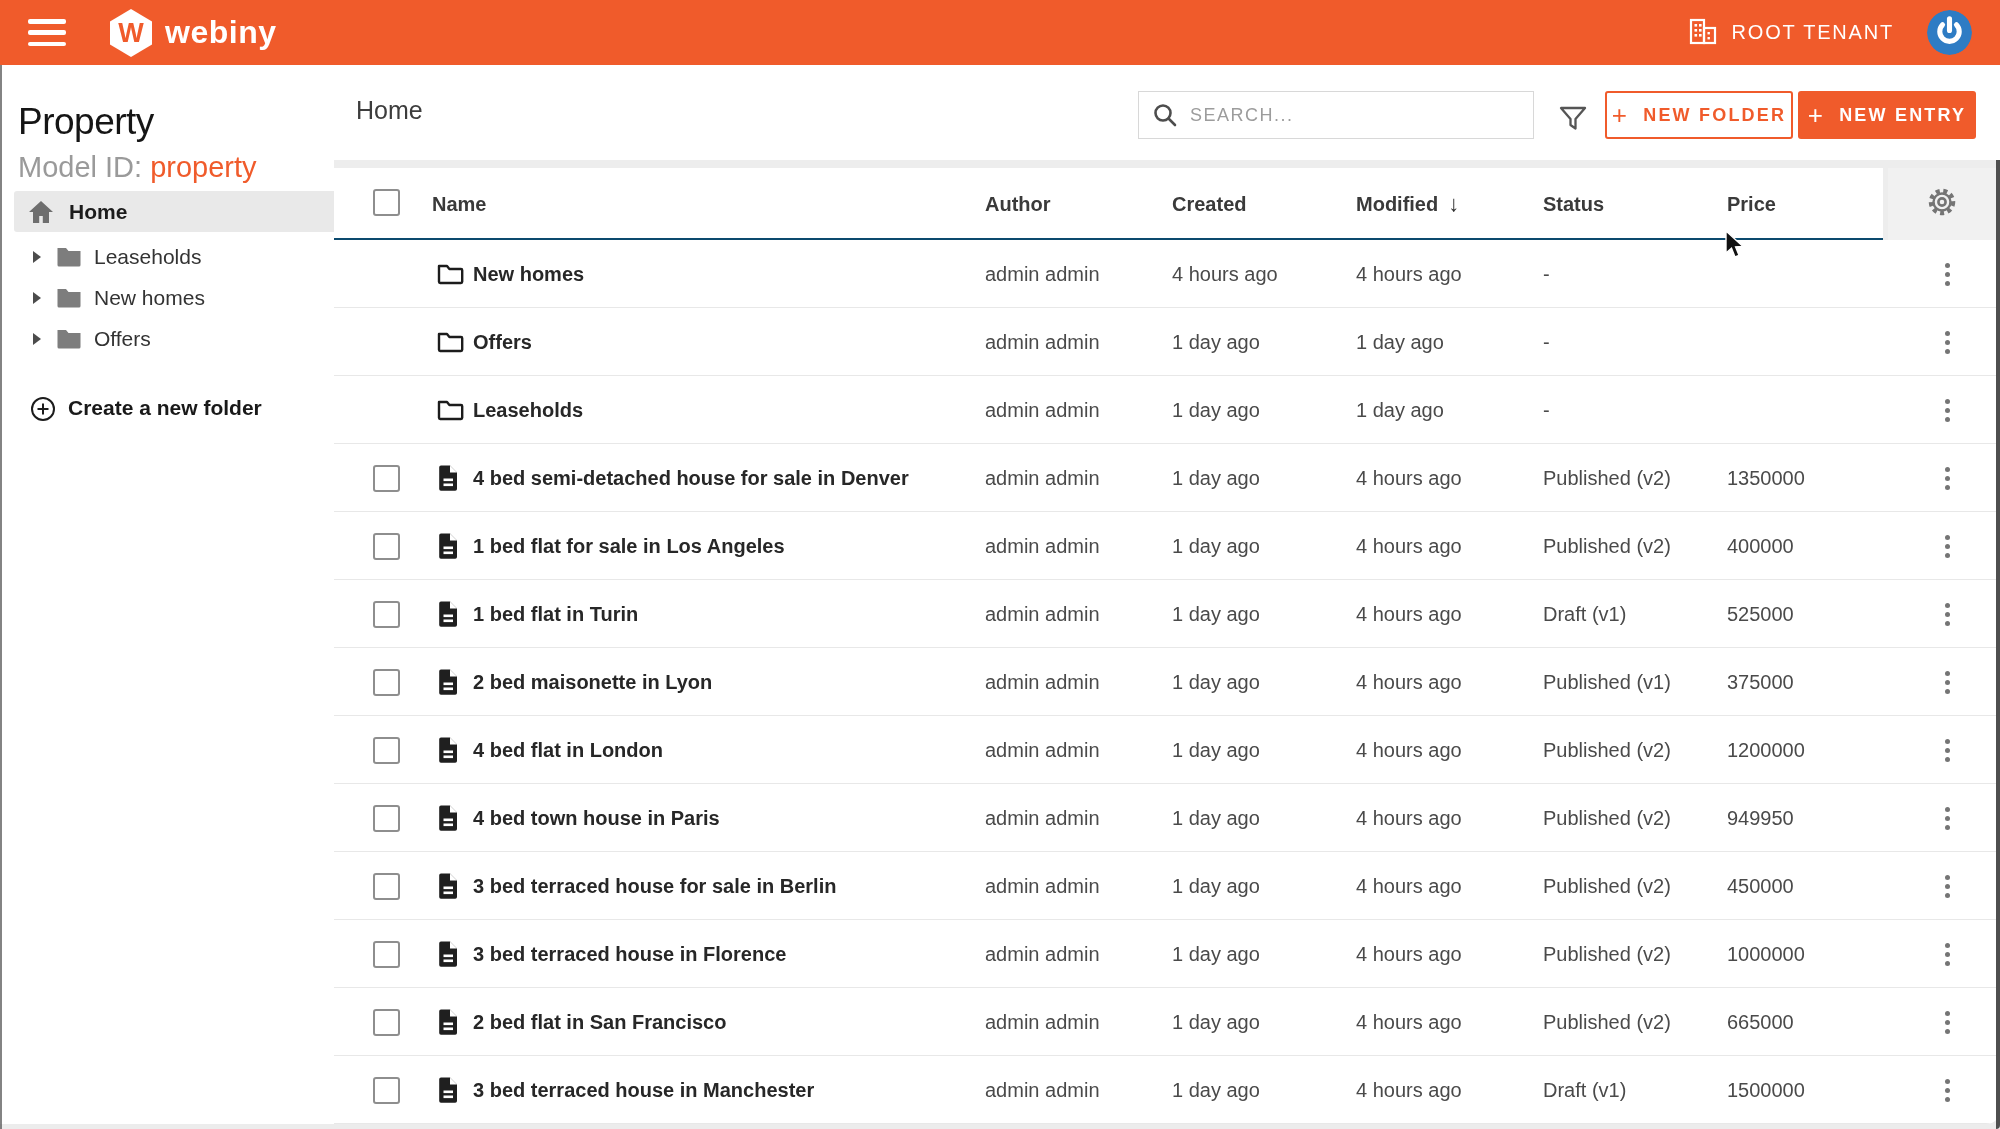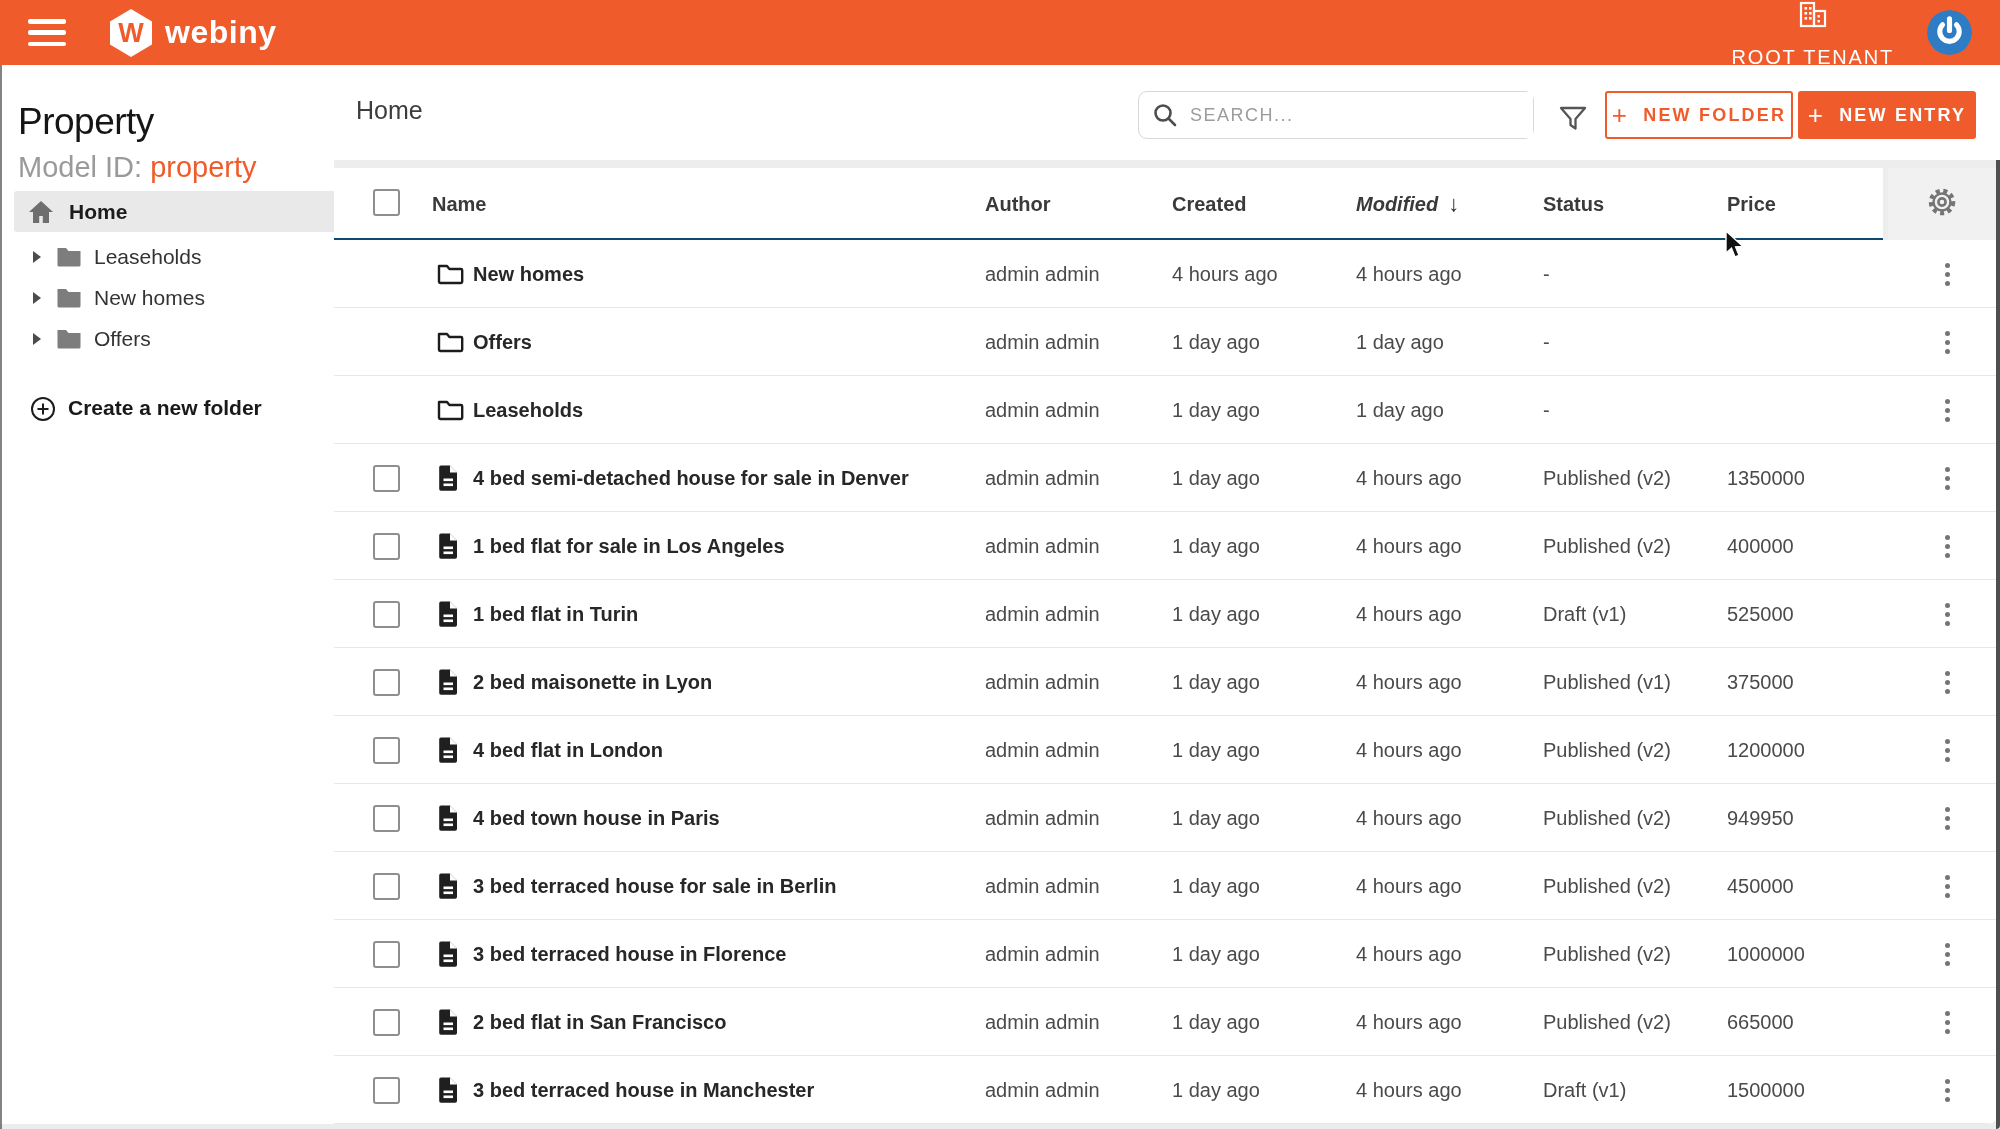--- a/index.html
+++ b/index.html
@@ -10,21 +10,21 @@
   
   .appbar { position:absolute; left:0; top:0; width:2000px; height:65px;
     background:#F05B2B; display:flex; align-items:center; }
   .hamburger { position:absolute; left:28px; top:19px; width:38px; height:27px;
     display:flex; flex-direction:column; justify-content:space-between; cursor:pointer; }
   .hamburger span { display:block; height:4.5px; background:#fff; border-radius:2px; }
   .logo-hex { position:absolute; left:106px; top:8px; }
   .wordmark { position:absolute; left:165px; top:14px; color:#fff; font-size:32px;
     font-weight:bold; letter-spacing:0.5px; }
   .tenant { position:absolute; right:106px; top:0; height:65px; display:flex;
-    align-items:center; gap:14px; color:#fff; cursor:pointer;flex-direction:column; }
+    align-items:center; gap:14px; color:#fff; cursor:pointer; }
   .tenant-label { font-size:20px; font-weight:500; letter-spacing:1.8px; }
   .avatar { position:absolute; right:28px; top:10px; width:45px; height:45px;
     border-radius:50%; overflow:hidden; cursor:pointer; }
 
   
   .sidebar { position:absolute; left:0; top:65px; width:366px; bottom:5px;
     background:#fff; border-right:1px solid #0c4a6e; }
   .sb-title { position:absolute; left:18px; top:36px; font-size:37px; color:#151515;
     letter-spacing:-0.5px; }
   .sb-model { position:absolute; left:18px; top:86px; font-size:29px; color:#9a9a9a; }
@@ -42,21 +42,21 @@
   .sb-folder .fold-ic { margin-left:15px; display:flex; }
   .sb-folder .lbl { margin-left:12px; font-size:21px; color:#333; }
   .sb-create { position:absolute; left:30px; top:300px; display:flex;
     align-items:flex-start; gap:12px; cursor:pointer;margin-top:31px; }
   .sb-create .lbl { font-size:21px; font-weight:bold; color:#191919; }
 
   
   .toolbar { position:absolute; left:334px; top:65px; right:0; height:95px; background:#fff; }
   .main-title { position:absolute; left:22px; top:31px; font-size:25px; color:#3d3d3d; }
   .searchbox { position:absolute; left:804px; top:26px; width:396px; height:48px;
-    border:1px solid #d8d8d8; border-radius:9px; background:#fff;
+    border:1px solid #d8d8d8; border-radius:0; background:#fff;
     display:flex; align-items:center; }
   .searchbox svg { margin-left:13px; }
   .searchbox input { border:none; outline:none; flex:1; height:100%; margin-left:12px;
     font-size:18px; letter-spacing:1.5px; color:#444;
     font-family:"Liberation Sans", sans-serif; }
   .searchbox input::placeholder { color:#9c9c9c; }
   .filter-btn { position:absolute; left:1224px; top:40px; cursor:pointer; }
   .btn { position:absolute; top:26px; height:48px; border-radius:3px; display:flex;
     align-items:center; justify-content:center; gap:14px; font-size:18px;
     font-weight:bold; letter-spacing:2.2px; cursor:pointer; }
@@ -70,21 +70,21 @@
   
   .table-wrap { position:absolute; left:334px; top:168px; right:0; bottom:5px;
     background:#fff; border-bottom-right-radius:14px; overflow:hidden; }
   .thead { position:relative; height:72px; border-bottom:2px solid #0c4a6e; }
   .th { position:absolute; top:0; height:72px; display:flex; align-items:center;
     font-size:20px; font-weight:bold; color:#3a3a3a; }
   .cell, .td { position:absolute; top:0; height:68px; display:flex; align-items:center;
     font-size:20px; color:#4a4a4a; }
   .col-check { left:39px; } .col-name { left:98px; }
   .col-author { left:651px; } .col-created { left:838px; }
-  .col-modified { left:1022px;font-style:italic; } .col-status { left:1209px; }
+  .col-modified { left:1022px; } .col-status { left:1209px; }
   .col-price { left:1393px; }
   .sort-ic { margin-left:10px; font-size:22px; color:#2f2f2f; font-weight:normal; }
   .th-settings { position:absolute; right:4px; top:0; left:1549px; height:72px;
     background:#f1f1f1; border-left:5px solid #ededed; display:flex;
     align-items:center; justify-content:center; }
   .checkbox { width:27px; height:27px; border:2.5px solid #8e8e8e; border-radius:3px;
     background:#fff; cursor:pointer; }
 
   .row { position:relative; height:68px; border-bottom:1px solid #e8e8e8; background:#fff; }
   .td-check { left:39px; }

